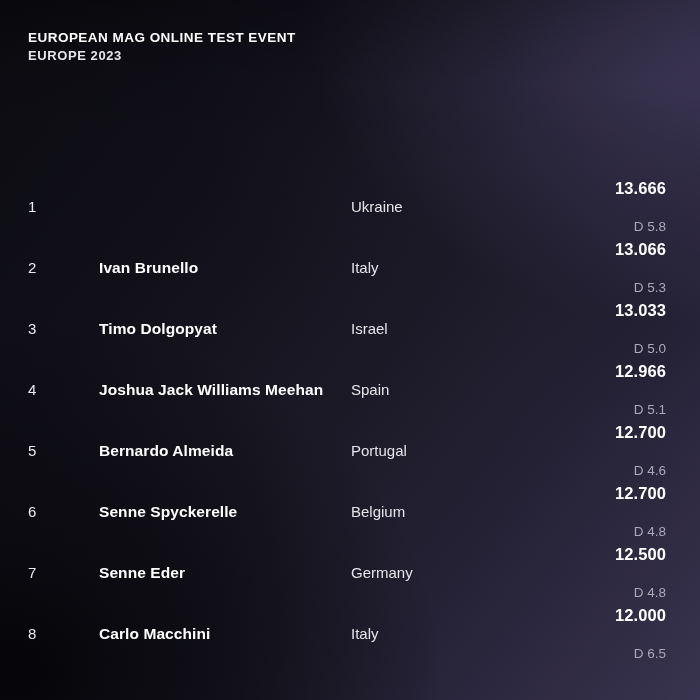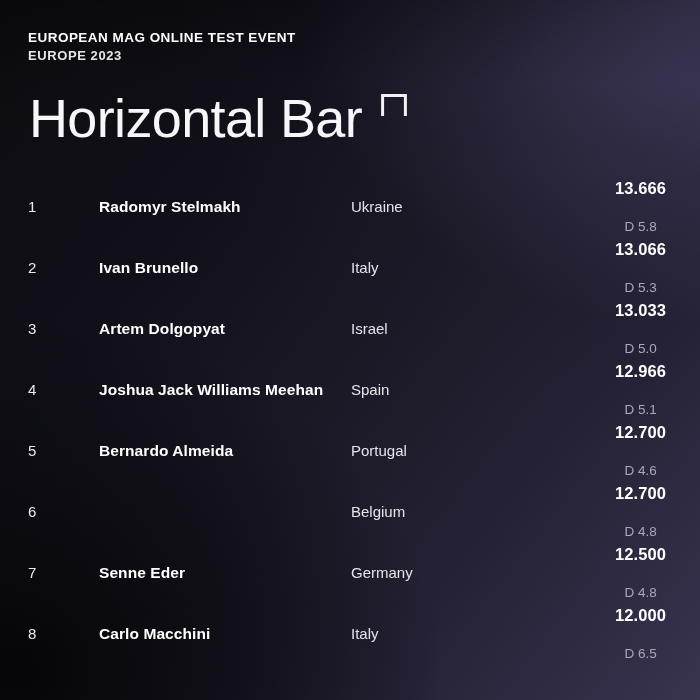--- a/index.html
+++ b/index.html
@@ -154,21 +154,21 @@
     font-size: 15px;
     font-weight: normal;
     color: #e4e4ea;
     line-height: 1;
     white-space: nowrap;
     text-align: center;
   }
   .score-block {
     position: absolute;
     right: 34px;
-    text-align: center;
+    text-align: right;
     line-height: 1;
   }
   .score-total {
     font-size: 16.5px;
     font-weight: bold;
     color: #ffffff;
     letter-spacing: 0.005em;
     white-space: nowrap;
   }
   .score-d {
@@ -190,49 +190,42 @@
   <div class="bg-layer bg-top-shade"></div>
 
   <div class="content">
 
     <div class="event-header">
       <div class="event-title">EUROPEAN MAG ONLINE TEST EVENT</div>
       <div class="event-sub">EUROPE 2023</div>
     </div>
 
 
-    <div class="apparatus-row">
-      <div class="apparatus-name">Horizontal Bar</div>
-      <svg class="apparatus-icon" width="28" height="26" viewBox="0 0 28 26">
-        <path d="M2.6 24 L2.6 3.4 L25.4 3.4 L25.4 24" fill="none" stroke="#f2f2f6" stroke-width="3.0" stroke-linecap="butt" stroke-linejoin="miter"></path>
-      </svg>
-    </div>
 
     <div class="results-list">
         <div class="result-row">
           <div class="rank">1</div>
-          <div class="athlete">Radomyr Stelmakh</div>
           <div class="country">Ukraine</div>
           <div class="score-block">
             <div class="score-total">13.666</div>
             <div class="score-d">D 5.8</div>
           </div>
         </div>
         <div class="result-row">
           <div class="rank">2</div>
           <div class="athlete">Ivan Brunello</div>
           <div class="country">Italy</div>
           <div class="score-block">
             <div class="score-total">13.066</div>
             <div class="score-d">D 5.3</div>
           </div>
         </div>
         <div class="result-row">
           <div class="rank">3</div>
-          <div class="athlete">Artem Dolgopyat</div>
+          <div class="athlete">Timo Dolgopyat</div>
           <div class="country">Israel</div>
           <div class="score-block">
             <div class="score-total">13.033</div>
             <div class="score-d">D 5.0</div>
           </div>
         </div>
         <div class="result-row">
           <div class="rank">4</div>
           <div class="athlete">Joshua Jack Williams Meehan</div>
           <div class="country">Spain</div>
@@ -245,20 +238,21 @@
           <div class="rank">5</div>
           <div class="athlete">Bernardo Almeida</div>
           <div class="country">Portugal</div>
           <div class="score-block">
             <div class="score-total">12.700</div>
             <div class="score-d">D 4.6</div>
           </div>
         </div>
         <div class="result-row">
           <div class="rank">6</div>
+          <div class="athlete">Senne Spyckerelle</div>
           <div class="country">Belgium</div>
           <div class="score-block">
             <div class="score-total">12.700</div>
             <div class="score-d">D 4.8</div>
           </div>
         </div>
         <div class="result-row">
           <div class="rank">7</div>
           <div class="athlete">Senne Eder</div>
           <div class="country">Germany</div>

